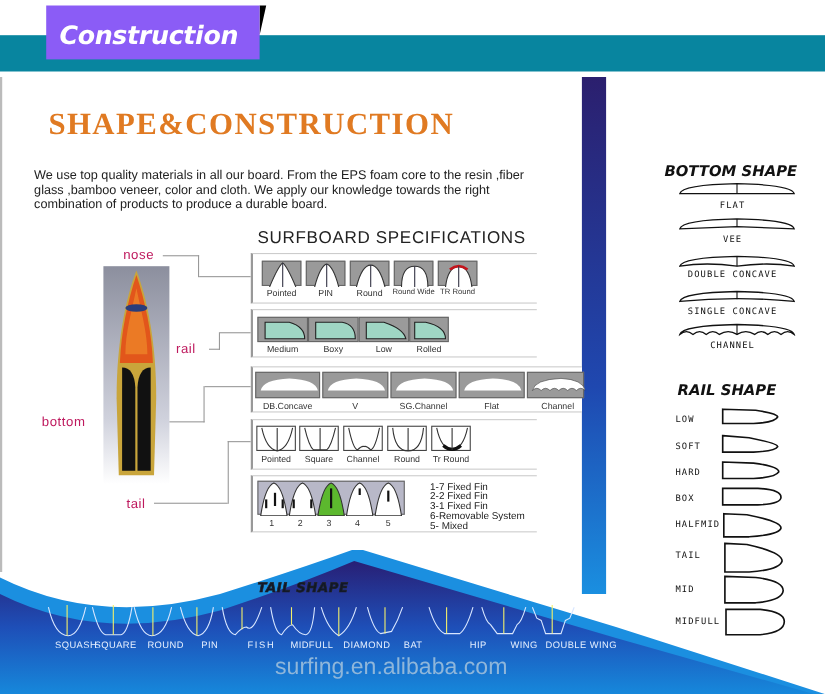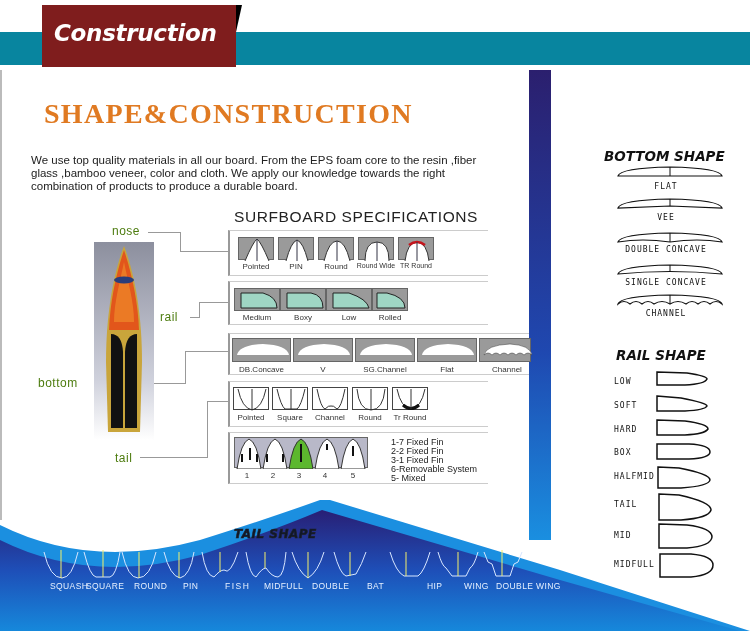--- a/index.html
+++ b/index.html
@@ -1,29 +1,29 @@
 <!DOCTYPE html>
 <html><head>
 <meta charset="utf-8">
 <style>
   *{box-sizing:border-box;margin:0;padding:0}
   body{width:750px;height:631px;overflow:hidden;background:#fff;font-family:"Liberation Sans",sans-serif;position:relative}
   .hdr-bar{position:absolute;left:0;top:32px;width:750px;height:33px;background:#08859f}
-  .hdr-tab{position:absolute;left:42px;top:5px;width:194px;height:62px;background:#7f1d1d;color:#fff;font-family:"DejaVu Sans",sans-serif;font-style:italic;font-weight:bold;font-size:23px;padding:15px 0 0 12px;letter-spacing:-0.3px}
+  .hdr-tab{position:absolute;left:42px;top:5px;width:194px;height:49px;background:#8b5cf6;color:#fff;font-family:"DejaVu Sans",sans-serif;font-style:italic;font-weight:bold;font-size:23px;padding:15px 0 0 12px;letter-spacing:-0.3px}
   .hdr-tab-shadow{position:absolute;left:236px;top:5px;width:0;height:0;border-left:6px solid #000;border-bottom:27px solid transparent}
   .left-edge{position:absolute;left:0;top:70px;width:2px;height:450px;background:#bbb}
   .vband{position:absolute;left:529px;top:70px;width:22px;height:470px;background:linear-gradient(#2b1f6e,#1f48b0 60%,#1a8fe0)}
   .title{position:absolute;left:44px;top:98px;font-family:"Liberation Serif",serif;font-weight:bold;font-size:28px;color:#e07a22;letter-spacing:1.3px}
   .intro{position:absolute;left:31px;top:154px;width:470px;font-size:11.5px;line-height:13px;color:#222}
   .spec-title{position:absolute;left:234px;top:208px;font-size:15.5px;letter-spacing:0.6px;color:#222}
   .spec-row{position:absolute;left:228px;border-left:2px solid #999;border-top:1px solid #ccc;border-bottom:1px solid #ccc;background:#fff}
   .cell{position:absolute;background:#9a9a9a;border:1px solid #666}
   .lbl{position:absolute;font-size:8px;color:#333;text-align:center}
   .conn{position:absolute;border-color:#999;border-style:solid;border-width:0}
-  .board-lbl{position:absolute;font-size:12px;color:#4d7c0f;letter-spacing:0.5px}
+  .board-lbl{position:absolute;font-size:12px;color:#be185d;letter-spacing:0.5px}
   .rs-title{position:absolute;font-family:"DejaVu Sans",sans-serif;font-style:italic;font-weight:bold;font-size:13.5px;color:#111}
   .bs-lbl{position:absolute;width:140px;left:596px;text-align:center;font-family:"DejaVu Sans Mono",monospace;font-size:8px;color:#111;letter-spacing:1px}
   .rail-lbl{position:absolute;left:614px;font-family:"DejaVu Sans Mono",monospace;font-size:8px;color:#111;letter-spacing:1px}
   .bottom{position:absolute;left:0;top:500px;width:750px;height:131px;overflow:hidden}
   .tail-lbl{position:absolute;top:81px;font-size:8.5px;color:#e6f0ff;letter-spacing:0.4px;white-space:nowrap}
   .tail-title{position:absolute;left:234px;top:27px;font-family:"DejaVu Sans",sans-serif;font-style:italic;font-weight:bold;font-size:12px;color:#0f172a;-webkit-text-stroke:0.6px #222;letter-spacing:0.5px}
   .footer-url{position:absolute;left:250px;top:95px;font-size:21px;color:#8fb6da}
   .fin-legend{position:absolute;left:391px;top:438px;font-size:9px;line-height:9px;color:#222}
 </style>
 </head>
@@ -276,18 +276,19 @@
       <line x1="418" y1="2" x2="418" y2="26"></line>
         <line x1="462" y1="0" x2="462" y2="26"></line>
     </g>
   </svg>
   <div class="tail-lbl" style="left:50px">SQUASH</div>
   <div class="tail-lbl" style="left:86px">SQUARE</div>
   <div class="tail-lbl" style="left:134px">ROUND</div>
   <div class="tail-lbl" style="left:183px">PIN</div>
   <div class="tail-lbl" style="left:225px;letter-spacing:1.5px">FISH</div>
   <div class="tail-lbl" style="left:264px">MIDFULL</div>
-  <div class="tail-lbl" style="left:312px">DOUBLE</div>
+  <div class="tail-lbl" style="left:312px">DIAMOND</div>
   <div class="tail-lbl" style="left:367px">BAT</div>
   <div class="tail-lbl" style="left:427px">HIP</div>
   <div class="tail-lbl" style="left:464px">WING</div>
   <div class="tail-lbl" style="left:496px">DOUBLE WING</div>
+  <div class="footer-url">surfing.en.alibaba.com</div>
 </div>
 
 </body></html>

